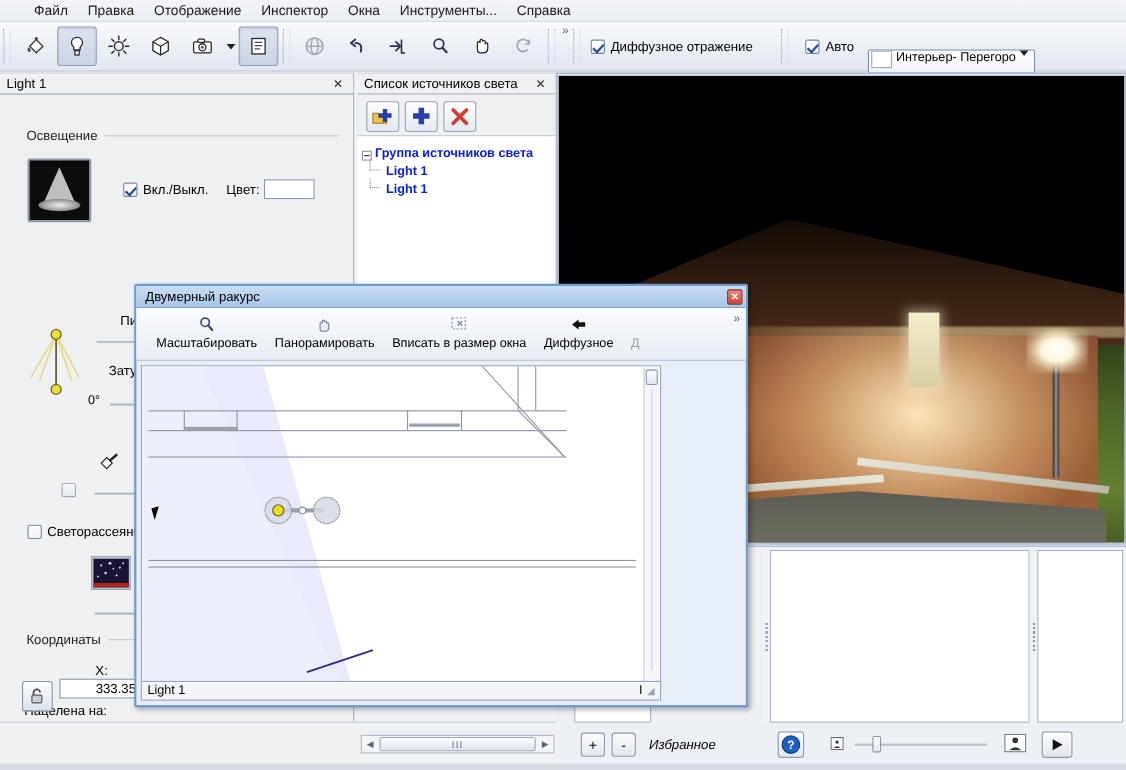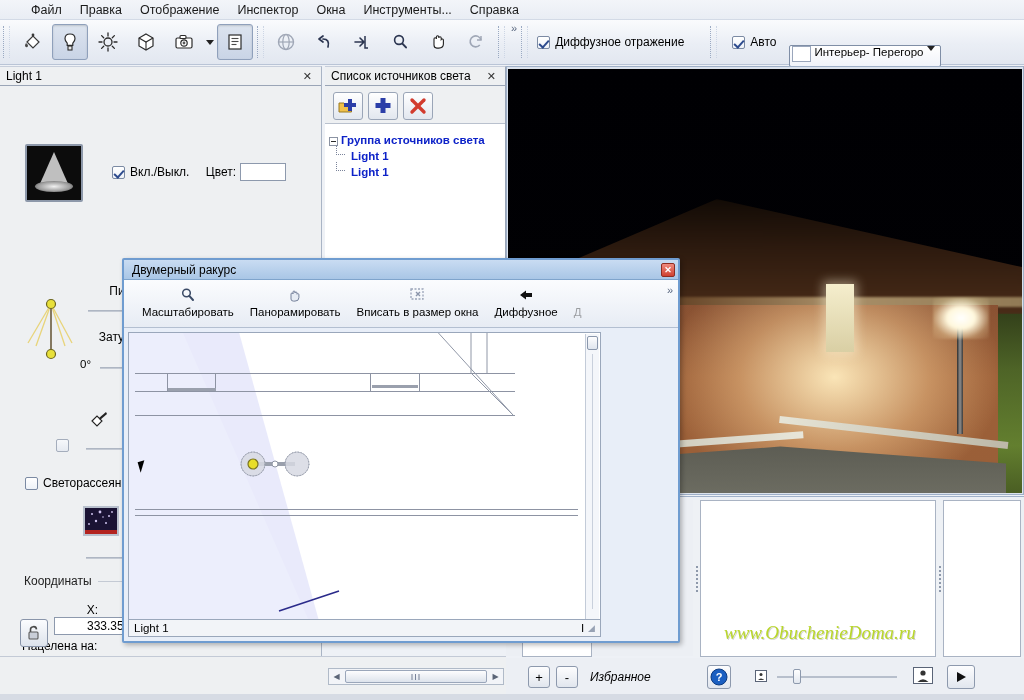--- a/index.html
+++ b/index.html
@@ -765,20 +765,24 @@
     </div>
   </div>
 
   <div id="leftpanel">
     <div class="panel-title">
       <span class="t">Light 1</span>
       <span class="panel-close">✕</span>
     </div>
     <div class="panel-body">
 
+      <div class="grouphdr" style="left:24px; top:30px; width:284px;">
+        <span>Освещение</span>
+        <span class="rule"></span>
+      </div>
 
       <div class="lightpreview" style="left:25px; top:58px;">
         <div class="cone"></div>
         <div class="ellipse"></div>
       </div>
 
       <div style="position:absolute; left:112px; top:79px; display:flex; align-items:center; gap:5px;">
         <span class="cb checked"></span>
         <span>Вкл./Выкл.</span>
       </div>
@@ -940,21 +944,20 @@
   </div>
   <div class="cat-splitter" style="left:693px; top:500px;">
       <i></i>
     </div>
   <div class="cat-pane" style="left:700px; top:500px; width:236px; height:157px;"></div>
   <div class="cat-splitter" style="left:936px; top:500px;">
       <i></i>
     </div>
   <div class="cat-pane" style="left:943px; top:500px; width:78px; height:157px;"></div>
 
-  <div class="watermark">www.ObuchenieDoma.ru</div>
 
   <div id="bottombar">
     <div class="sqbtn">+</div>
     <div class="sqbtn">-</div>
     <div style="margin-left:6px;font-style:italic;">Избранное</div>
     <div class="helpbtn" style="margin-left:50px;">
       <svg width="18" height="18" viewBox="0 0 18 18">
         <circle cx="9" cy="9" r="8" fill="#1b5fc1" stroke="#0d3b80" stroke-width="1"></circle>
         <text x="9" y="13" font-size="11" font-family="Liberation Sans, sans-serif" fill="#fff" text-anchor="middle" font-weight="bold">?</text>
       </svg>

